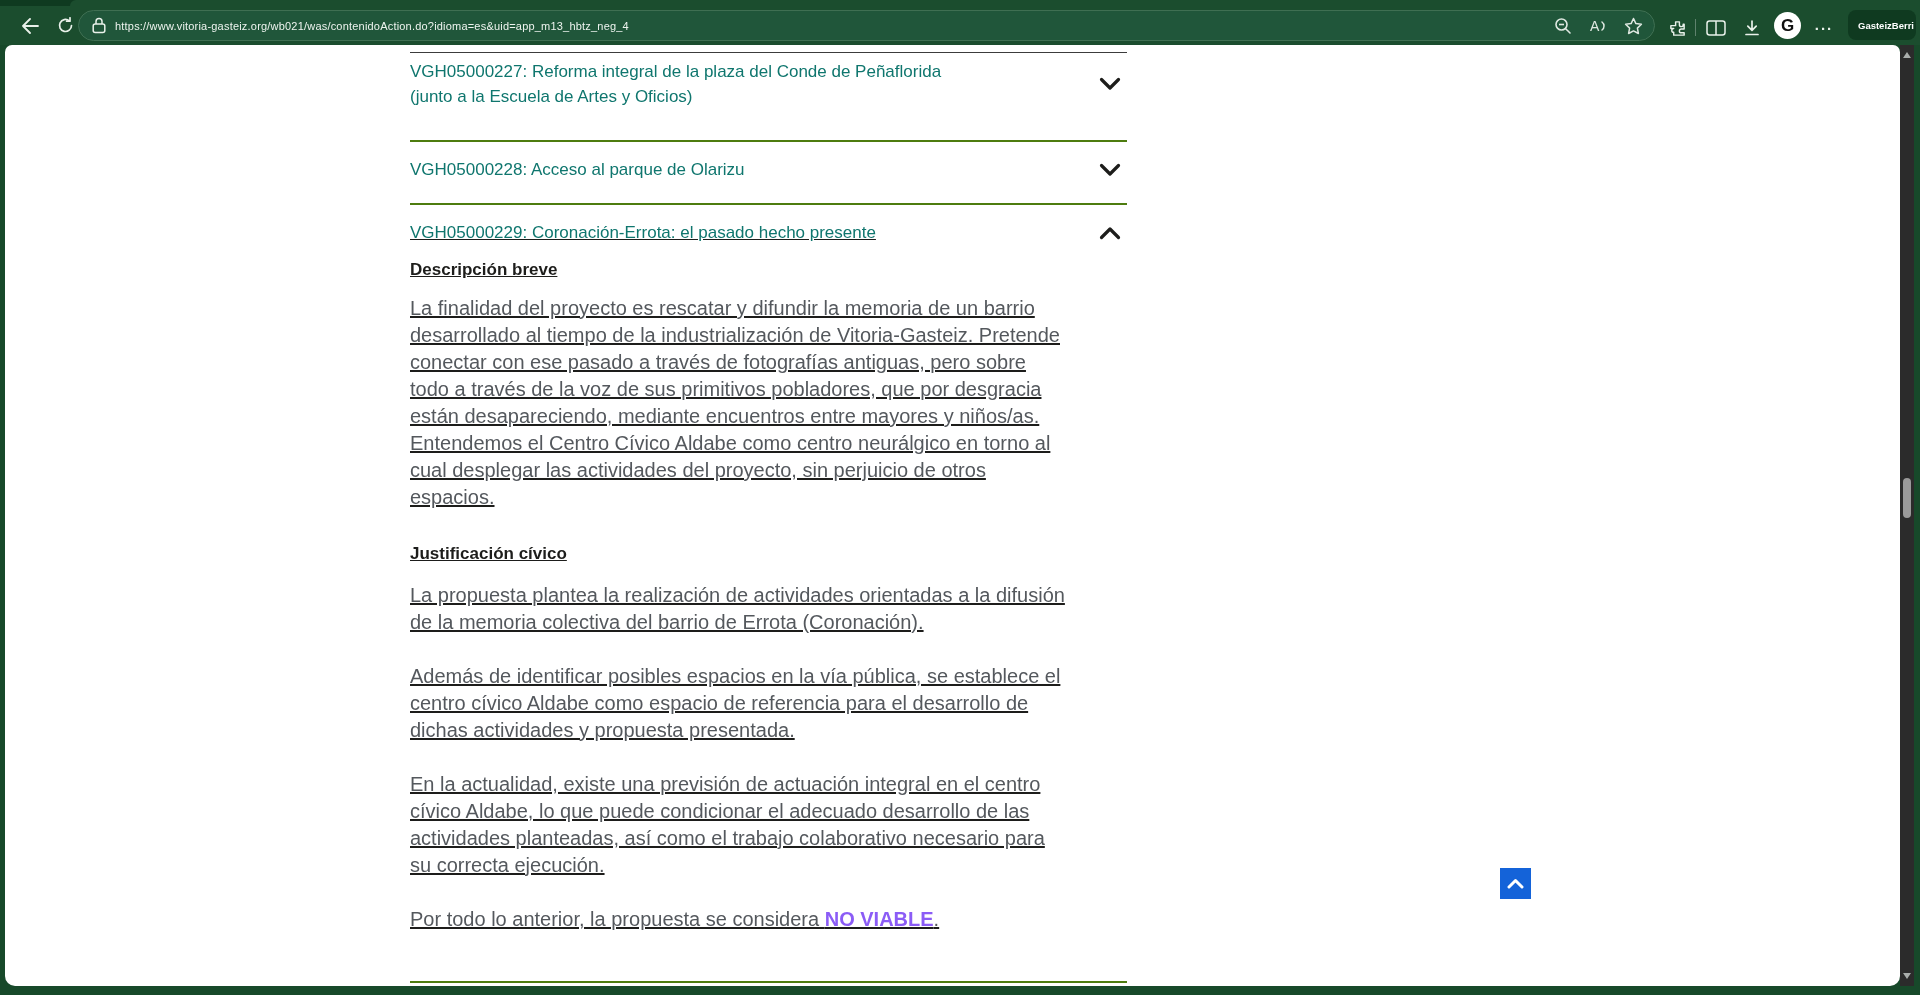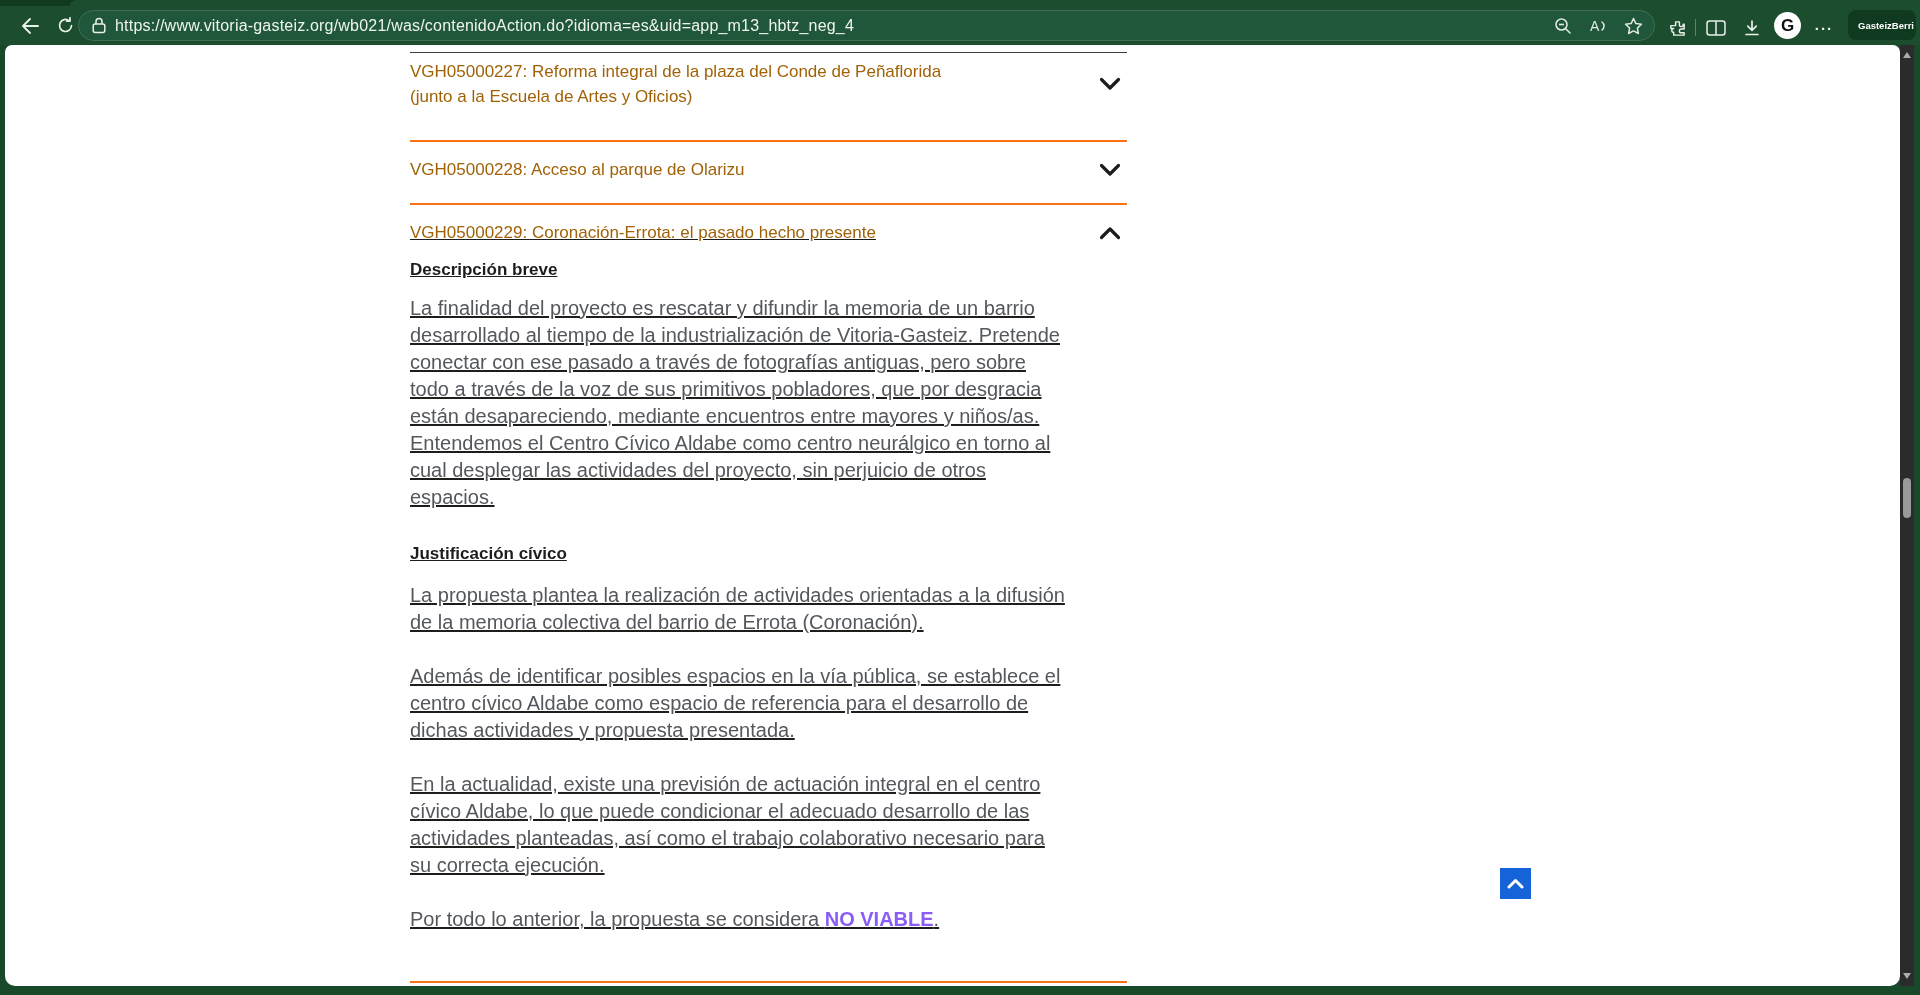--- a/index.html
+++ b/index.html
@@ -19,21 +19,21 @@
     position:absolute; top:6px; width:27px; height:27px; border-radius:6px;
     display:flex; align-items:center; justify-content:center; color:#e9f1ea;
   }
 
   .url-pill {
     position:absolute; left:78px; top:4px; width:1577px; height:31px;
     background:#20563a; border:1px solid #3f6f52; border-radius:16px;
     display:flex; align-items:center; padding:0 10px 0 13px; color:#e9f1ea;
   }
   .url-text {
-    flex:1; font-size:16px; letter-spacing:.2px; color:#eef4ef;
+    flex:1; font-size:11px; letter-spacing:.2px; color:#eef4ef;
     white-space:nowrap; overflow:hidden;
     margin-left:9px;
   }
   .pill-icons { display:flex; align-items:center; gap:13px; }
   .pill-icon { width:22px; height:22px; display:flex; align-items:center; justify-content:center; color:#dfe8e1; }
 
   .tb-icon {
     position:absolute; top:8px; width:28px; height:28px;
     display:flex; align-items:center; justify-content:center; color:#e9f1ea;
   }
@@ -56,25 +56,25 @@
 
   
   .page {
     position:absolute; left:5px; top:45px; width:1895px; height:941px;
     background:#ffffff; border-radius:7px 7px 10px 10px; overflow:hidden;
   }
 
   .acc { margin:7px 0 0 405px; width:717px; color:#1d1d1b; }
   .hairline { height:1px; background:#3c3c3c; }
 
-  .acc-item { border-top:2px solid #f97316; }
+  .acc-item { border-top:2px solid #4d7c0f; }
   .acc-item.first { border-top:none; }
 
   .acc-header { display:flex; align-items:center; justify-content:space-between; cursor:pointer; }
-  .acc-title { font-size:17px; line-height:25px; font-weight:500; max-width:560px; color:#a16207; }
+  .acc-title { font-size:17px; line-height:25px; font-weight:500; max-width:560px; color:#0f766e; }
   .chev { flex:0 0 auto; margin-right:6px; }
 
   #item227 .acc-header { padding:6px 0 31px; }
   #item228 .acc-header { padding:15px 0 21px; }
   #item229 .acc-header { padding:15px 0 0; }
   #item230 .acc-header { padding:12px 0 30px; align-items:flex-start; }
   #item230 .chev { margin-top:5px; }
   #item229 { padding-bottom:48px;text-decoration:underline; }
 
   .sec-h  { font-size:17px; line-height:25px; font-weight:600; color:#1d1d1b; }

